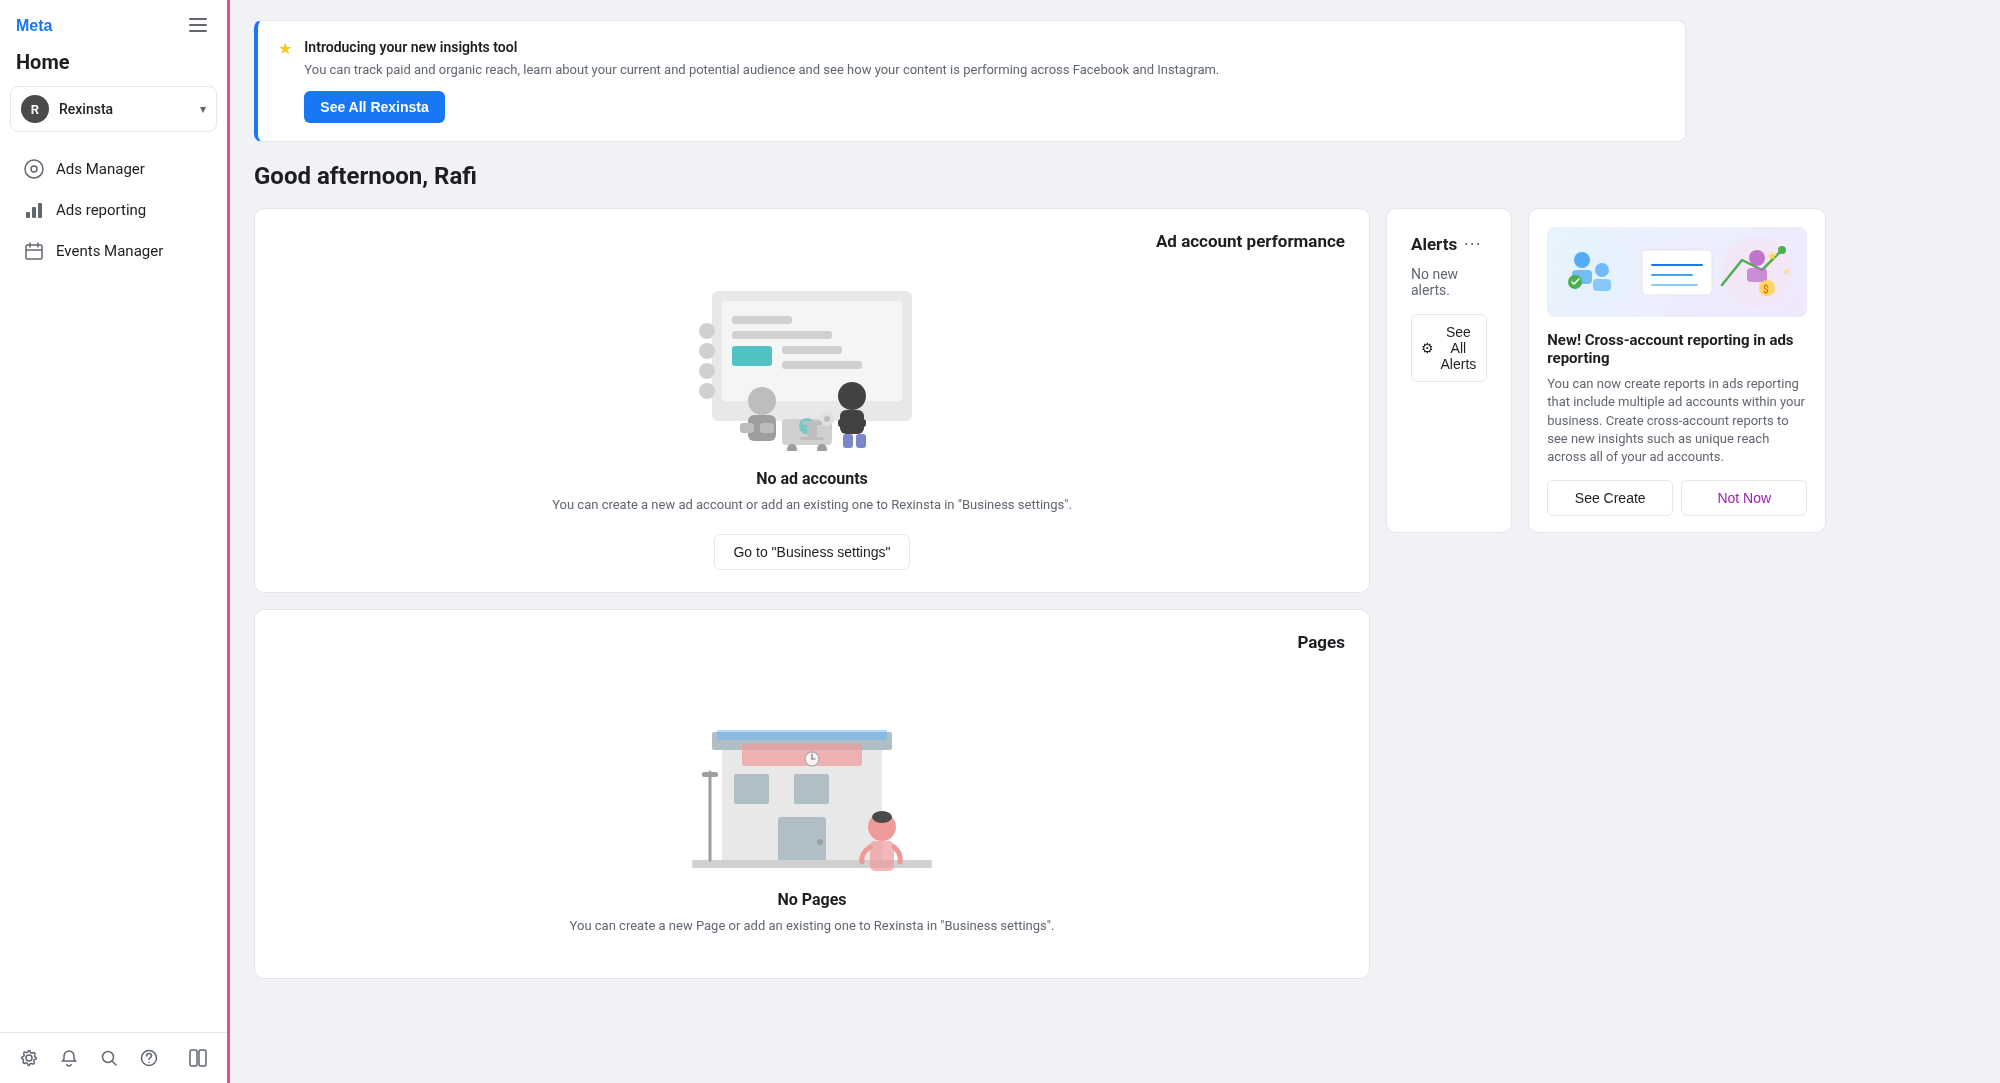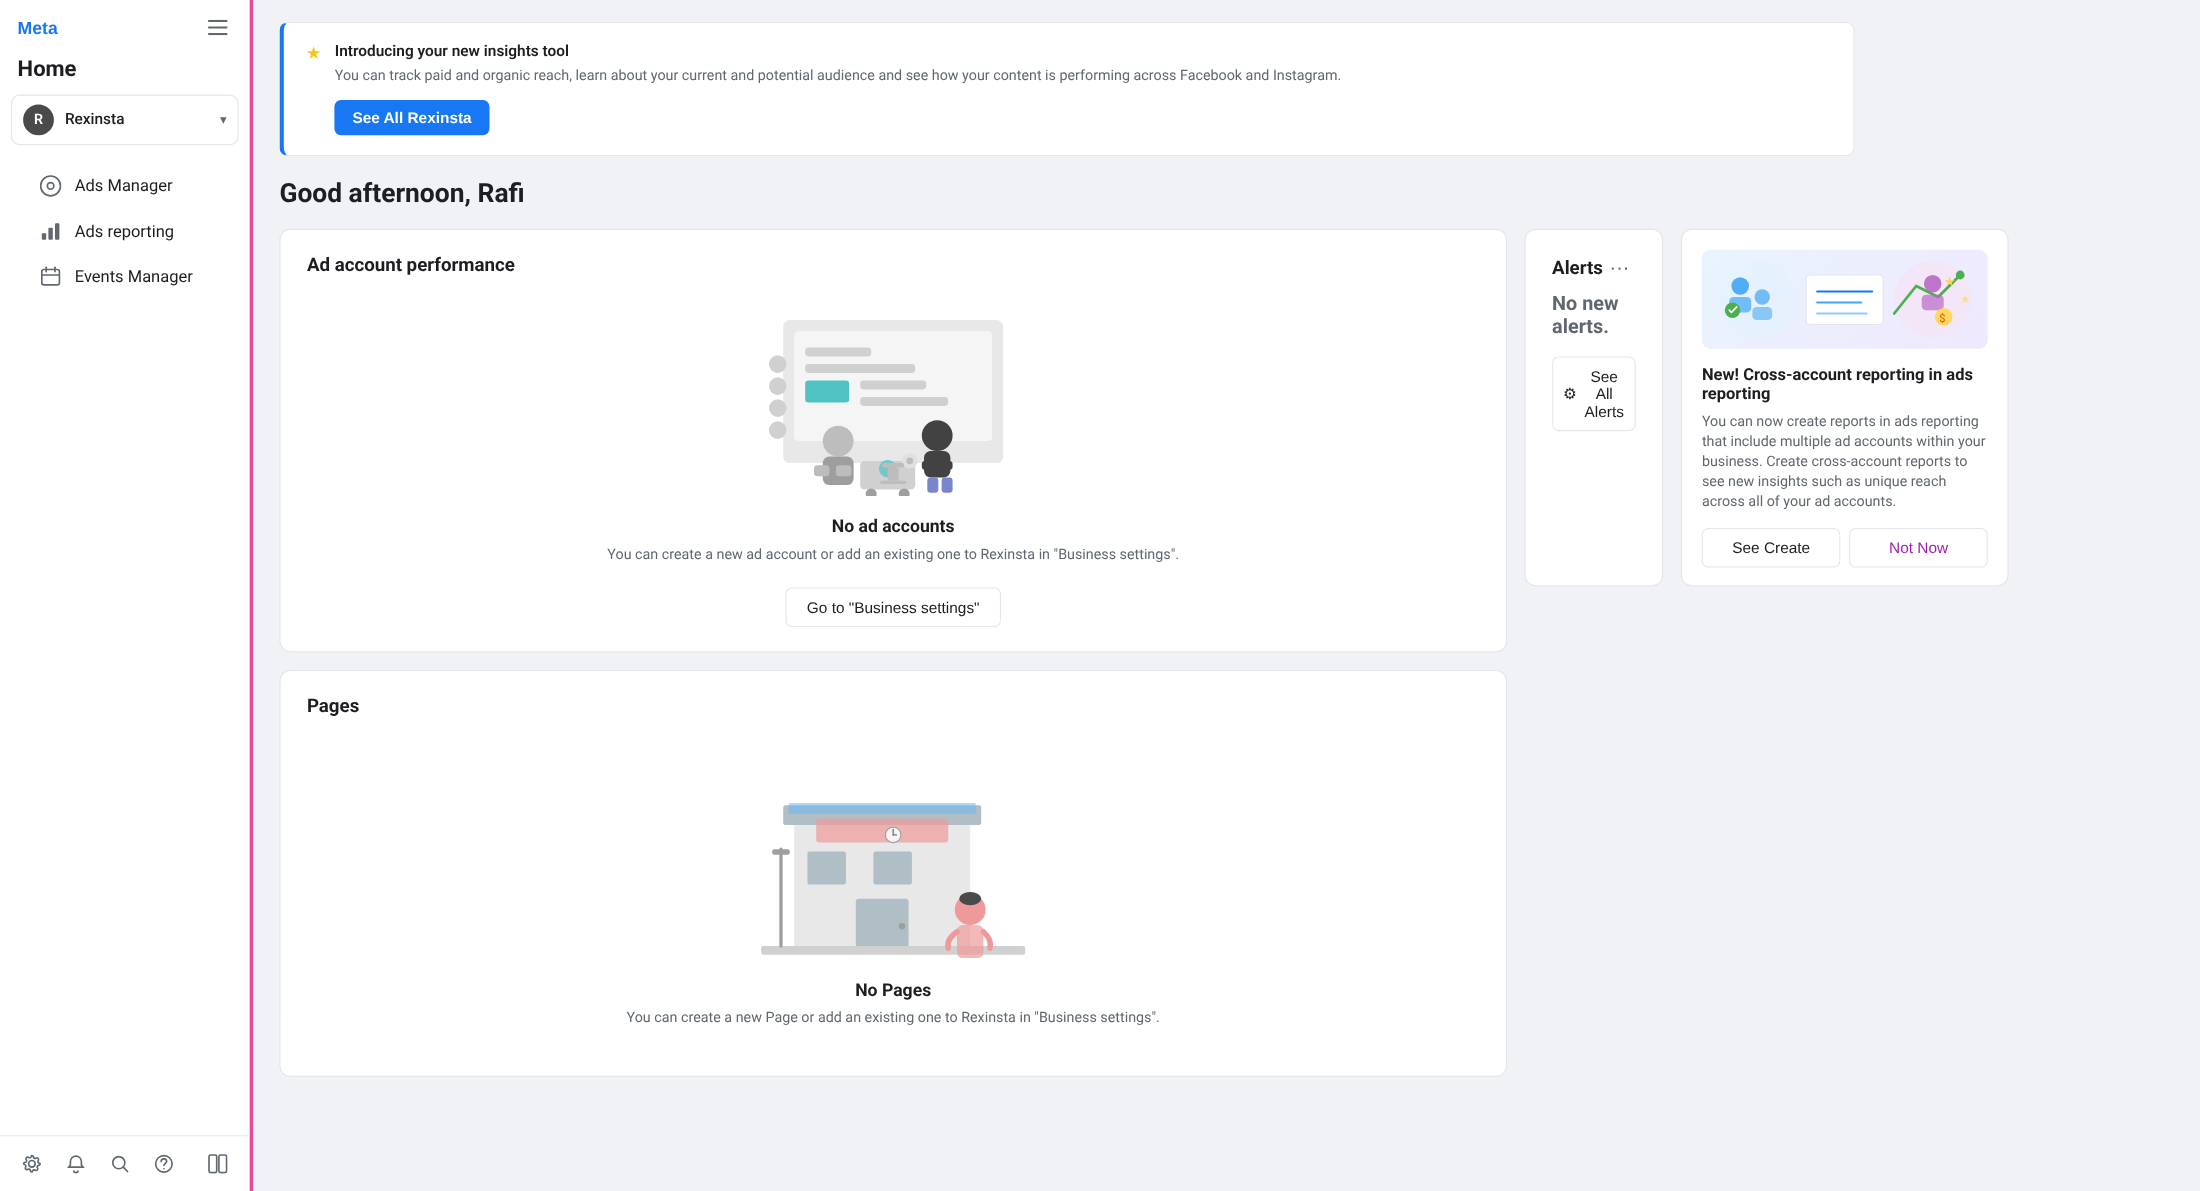--- a/index.html
+++ b/index.html
@@ -71,21 +71,21 @@
       flex-shrink: 0;
     }
     .account-name {
       flex: 1;
       font-size: 14px;
       font-weight: 500;
       color: #1c1e21;
     }
     .chevron-down { color: #606770; font-size: 12px; }
 
-    .nav-items { flex: 1; padding: 4px 12px; }
+    .nav-items { flex: 1; padding: 4px 0; }
     .nav-item {
       display: flex;
       align-items: center;
       gap: 12px;
       padding: 10px 16px;
       cursor: pointer;
       border-radius: 8px;
       margin: 1px 8px;
       color: #1c1e21;
       font-size: 15px;
@@ -186,20 +186,21 @@
       background: #fff;
       border: 1px solid #e4e6eb;
       border-radius: 10px;
       padding: 22px 24px;
     }
     .card-title {
       font-size: 17px;
       font-weight: 700;
       color: #1c1e21;
       margin-bottom: 20px;
+      text-align: right;
     }
 
     
     .ad-perf-card { min-height: 380px; }
     .ad-illustration {
       display: flex;
       justify-content: center;
       align-items: center;
       margin: 10px 0 18px 0;
     }
@@ -246,24 +247,23 @@
     .more-btn {
       background: none;
       border: none;
       cursor: pointer;
       color: #606770;
       font-size: 18px;
       padding: 2px 6px;
       border-radius: 4px;
     }
     .no-alerts-text {
-      font-size: 18px;
+      font-size: 14px;
       color: #606770;
       margin-bottom: 16px;
-      font-weight: bold;
     }
     .see-all-alerts-btn {
       width: 100%;
       background: #fff;
       border: 1px solid #e4e6eb;
       border-radius: 6px;
       padding: 9px;
       font-size: 14px;
       color: #1c1e21;
       cursor: pointer;

